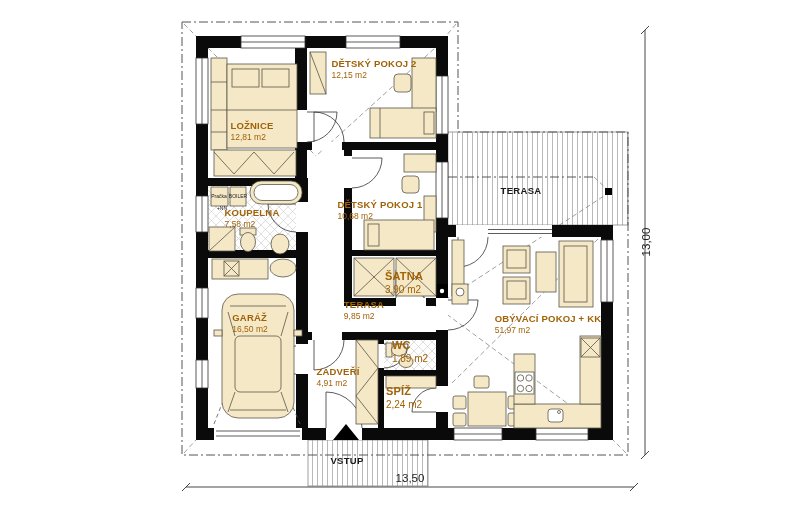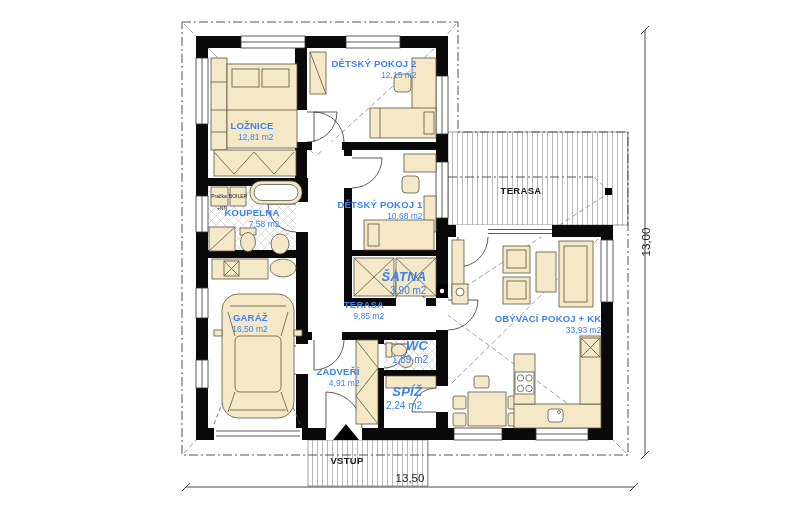--- a/index.html
+++ b/index.html
@@ -1,23 +1,23 @@
 <!DOCTYPE html>
 <html><head>
 <meta charset="utf-8">
 <style>
   html,body{margin:0;padding:0;background:#fff;}
   .stage{position:relative;width:800px;height:518px;background:#ffffff;overflow:hidden;
          font-family:"Liberation Sans", sans-serif;}
   .stage svg{position:absolute;left:0;top:0;}
-  .rlabel{position:absolute;transform:translate(-50%,-50%);text-align:right;
-          line-height:1.25;color:#3b82f6;white-space:nowrap;}
+  .rlabel{position:absolute;transform:translate(-50%,-50%);text-align:left;
+          line-height:1.25;color:#a16207;white-space:nowrap;}
   .rn{font-weight:bold;font-size:9.5px;letter-spacing:.2px;}
   .ra{font-size:8.5px;}
-  .rlabel.small .rn{font-size:13px;font-style:italic;}
+  .rlabel.small .rn{font-size:11px;}
   .rlabel.small .ra{font-size:10px;}
   .outlabel{position:absolute;transform:translate(-50%,-50%);font-weight:bold;
             font-size:9.5px;color:#1a1a1a;letter-spacing:.3px;}
   .tiny{position:absolute;transform:translate(-50%,-50%);font-size:5px;color:#222;white-space:nowrap;}
   .dim{position:absolute;transform:translate(-50%,-50%);font-size:11.5px;color:#222;}
   .dim.vert{transform:translate(-50%,-50%) rotate(-90deg);}
 </style>
 </head>
 <body>
 
@@ -307,21 +307,21 @@
 <div class="rlabel small" style="left:410px;top:352px">
   <div class="rn">WC</div>
   <div class="ra">1,89 m2</div>
 </div>
 <div class="rlabel small" style="left:404px;top:398px">
   <div class="rn">SPÍŽ</div>
   <div class="ra">2,24 m2</div>
 </div>
 <div class="rlabel" style="left:548px;top:324px">
   <div class="rn">OBÝVACÍ POKOJ + KK</div>
-  <div class="ra">33,93 m2</div>
+  <div class="ra">51,97 m2</div>
 </div>
 
 <div class="outlabel" style="left:521px;top:190px">TERASA</div>
 <div class="outlabel" style="left:347px;top:460px">VSTUP</div>
 
 <div class="tiny" style="left:219px;top:196px">Pračka</div>
 <div class="tiny" style="left:238px;top:196px">BOILER</div>
 <div class="tiny" style="left:222px;top:208px">+NN</div>
 
 <div class="dim" style="left:410px;top:478px">13,50</div>

